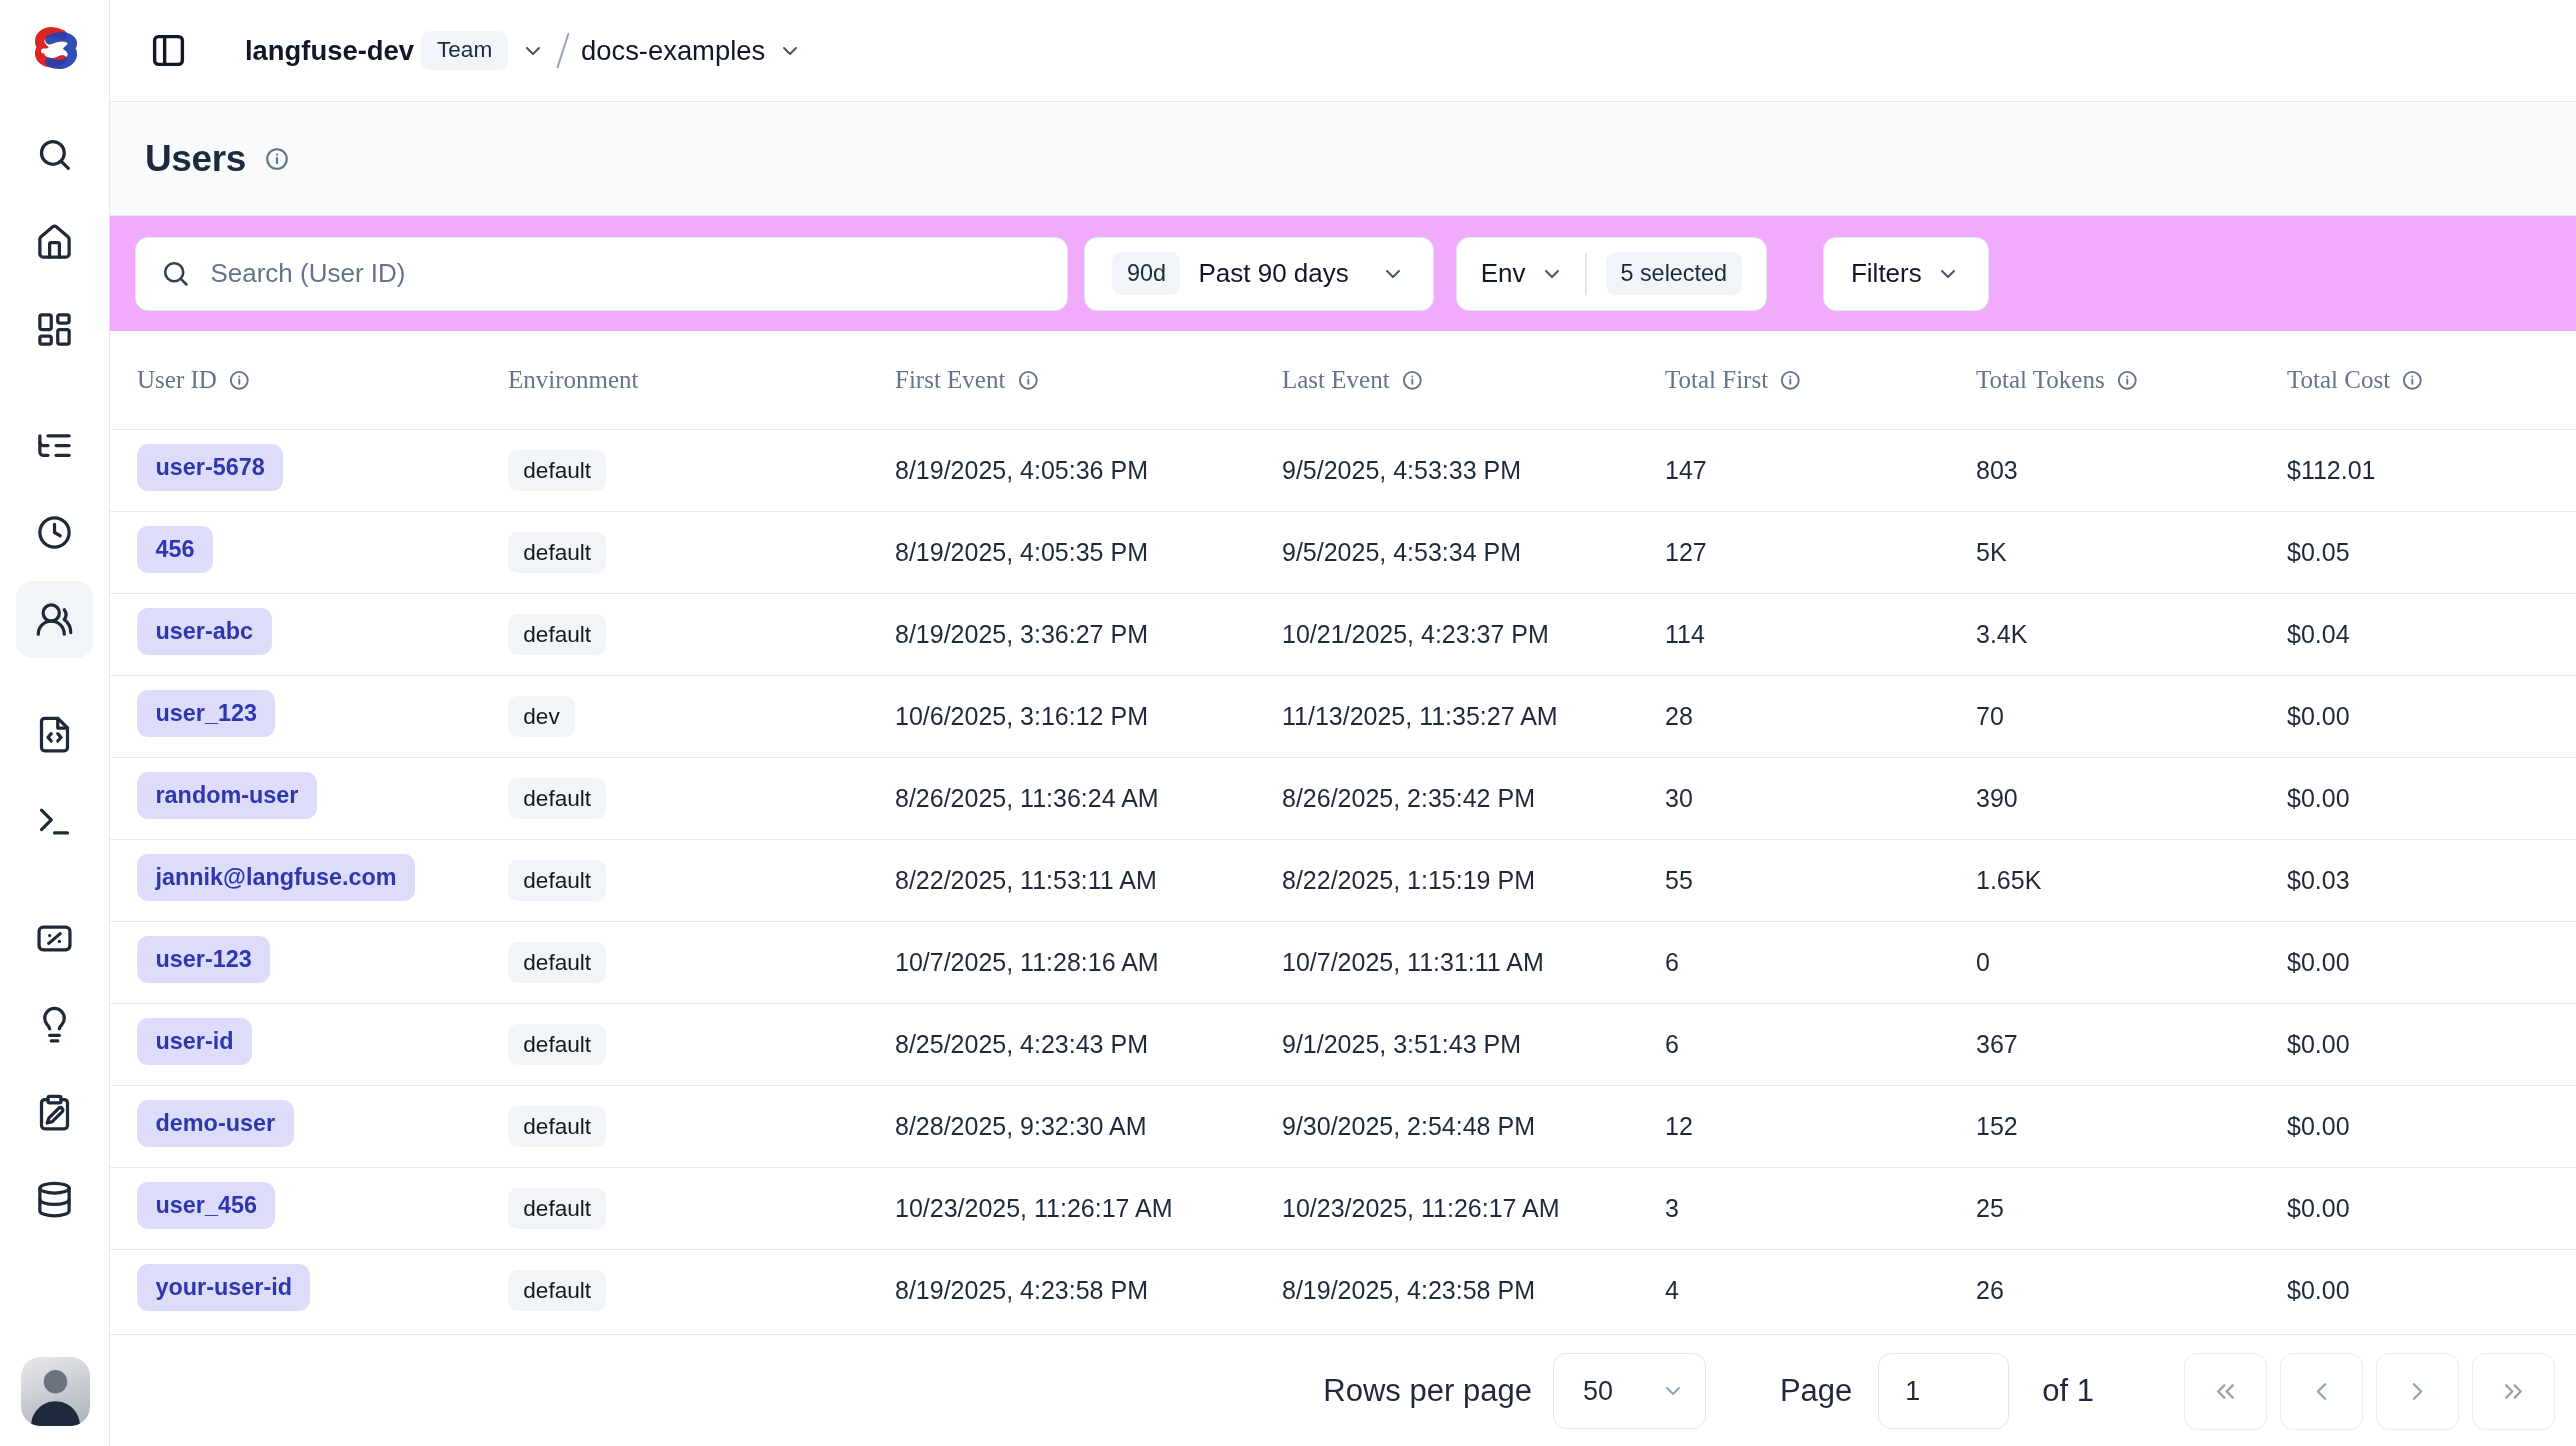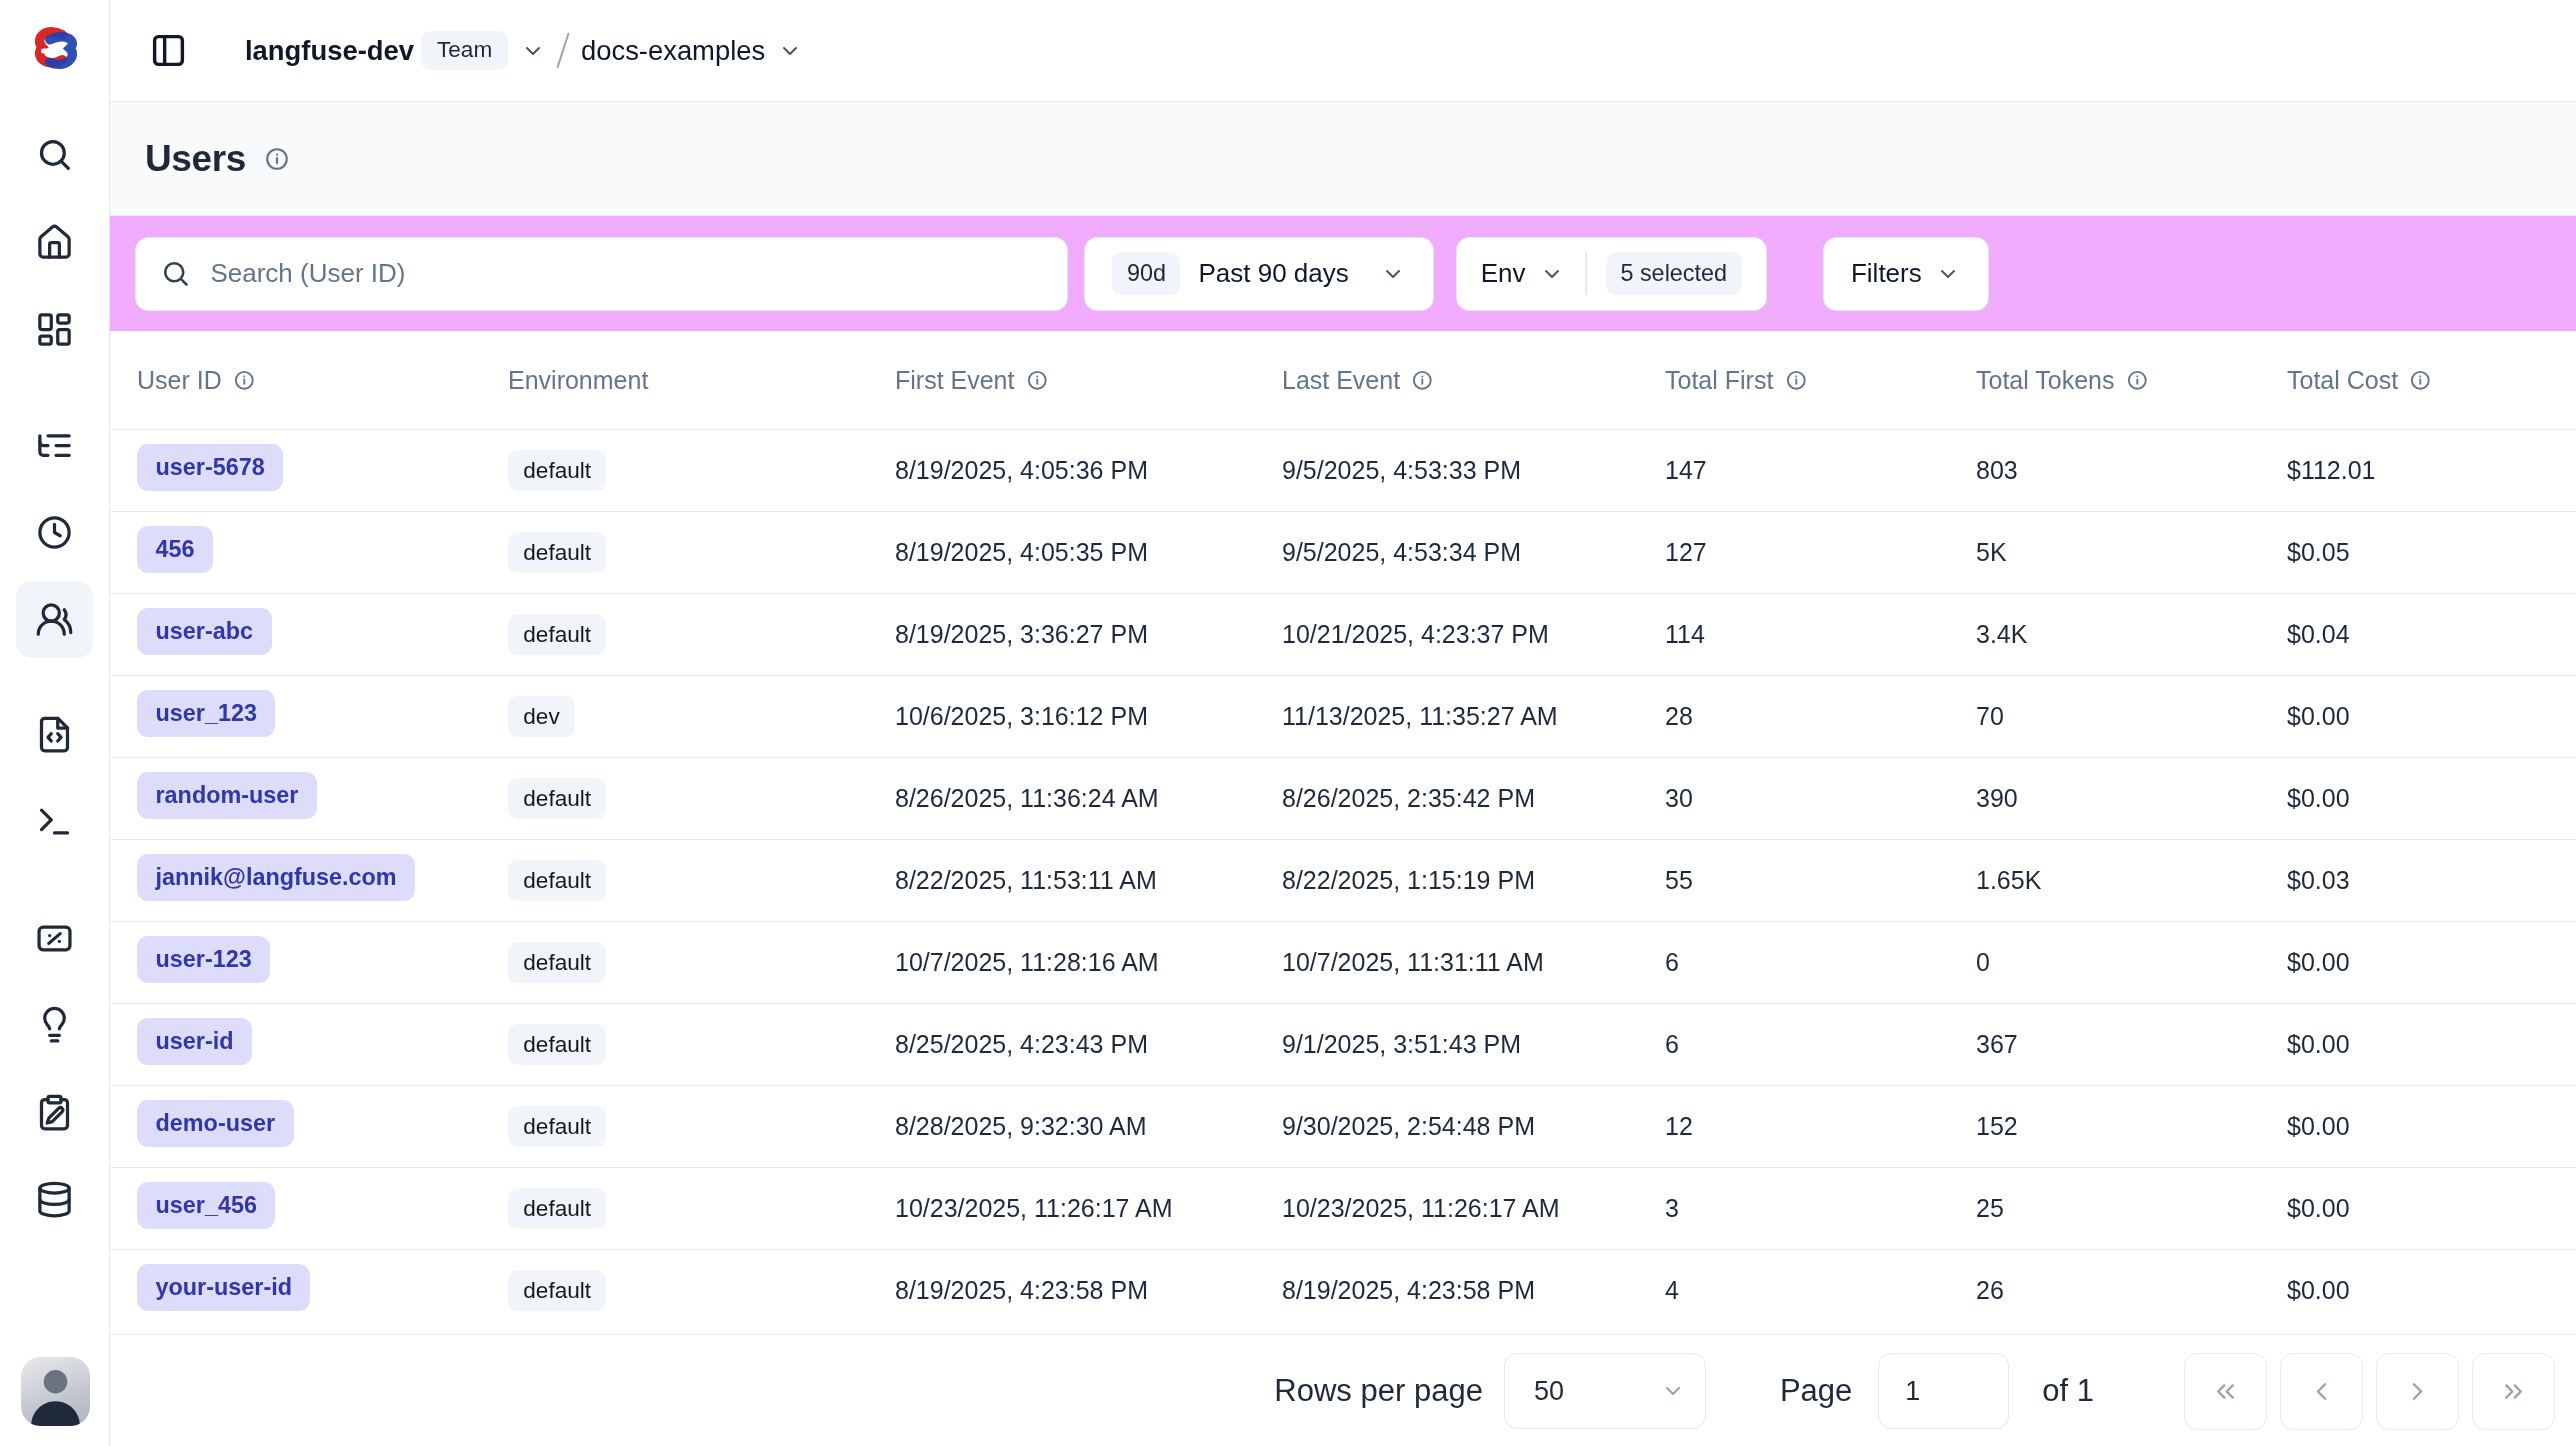--- a/index.html
+++ b/index.html
@@ -127,21 +127,21 @@
   .filters-btn { margin-left: 56px; padding: 0 27.4px; }
 
   
   .thead, .trow {
     display: grid;
     grid-template-columns: 371px 387px 387px 383px 311px 311px 1fr;
     align-items: center;
     padding-left: 27px;
   }
   .thead { height: 98px; flex: 0 0 auto; }
-  .th { display:flex; align-items:center; gap: 11.3px; font-size: 25px; color: var(--muted); font-weight: 500; cursor: pointer; }
+  .th { display:flex; align-items:center; gap: 11.3px; font-size: 25px; color: var(--muted); font-weight: 500; cursor: pointer; font-family: Liberation Serif, serif; }
   .th .ic { width: 22.6px; height: 22.6px; }
   .tbody { flex: 0 0 auto; }
   .trow { height: 82px; border-top: 1.6px solid var(--row-border); cursor: pointer; background:#fff; }
   .cell { font-size: 25px; color: #1e293b; }
   .pill {
     display: inline-block; max-width: 339px; overflow:hidden; text-overflow: ellipsis; white-space: nowrap;
     background: var(--pill-bg); color: var(--pill-text);
     font-size: 23.4px; font-weight: 700;
     padding: 10.5px 18.5px; border-radius: 11.3px; line-height: 1.15;
     cursor: pointer;
@@ -157,21 +157,21 @@
   .pagination {
     margin-top: auto;
     height: 113px; flex: 0 0 auto;
     border-top: 1.6px solid var(--border);
     display:flex; align-items:center; justify-content:flex-end;
     padding-right: 21px; background:#fff;
   }
   .plabel { font-size: 31px; font-weight: 500; color: #1e293b; }
   .pselect {
     margin-left: 21px;
-    width: 202px; height: 76px;
+    width: 153px; height: 76px;
     border: 1.6px solid var(--border); border-radius: 13px;
     display:flex; align-items:center; justify-content:space-between;
     padding: 0 19.4px 0 29px; cursor:pointer;
     font-size: 27px; color:#1e293b; background:#fff;
   }
   .pselect .chev { color:#94a3b8; }
   .page-label { margin-left: 74px; }
   .pinput {
     margin-left: 26px;
     width: 131px; height: 76px;

